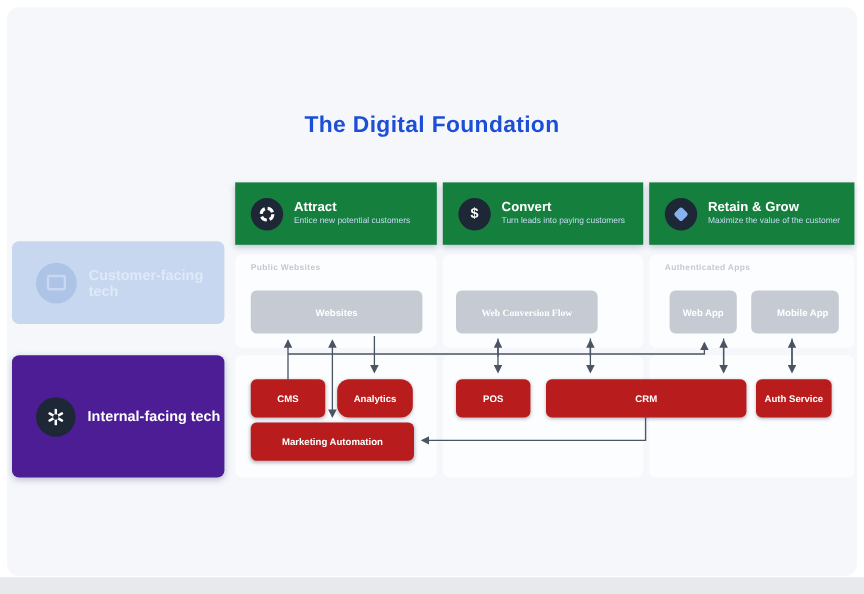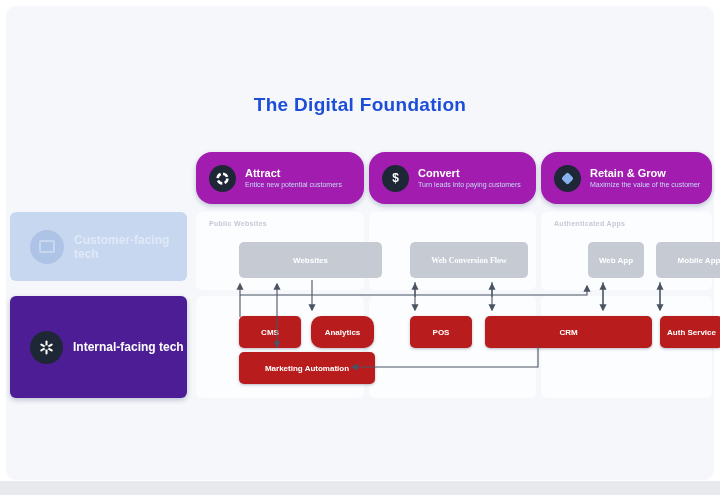--- a/index.html
+++ b/index.html
@@ -16,21 +16,21 @@
     background:#e7e9ec;
   }
   .title{
     position:absolute;left:0;top:94px;width:720px;text-align:center;
     font-size:19px;font-weight:bold;color:#1d4ed8;letter-spacing:.3px;
   }
   .col-panel{
     position:absolute;background:#fcfdfe;border-radius:6px;
   }
   .stage-card{
-    position:absolute;height:52px;background:#a21caf;border-radius:16px;
+    position:absolute;height:52px;background:#15803d;border-radius:0;
     box-shadow:0 2px 5px rgba(20,40,90,.25);
     display:flex;align-items:center;padding-left:13px;box-sizing:border-box;
   }
   .stage-circle{
     width:27px;height:27px;border-radius:50%;background:#1e2735;flex:0 0 auto;
     display:flex;align-items:center;justify-content:center;margin-right:9px;
   }
   .stage-text{display:flex;flex-direction:column;line-height:1.25;}
   .stage-label{font-size:11px;font-weight:bold;color:#ffffff;}
   .stage-sub{font-size:7px;color:#c7daf6;}
@@ -45,21 +45,21 @@
     flex:0 0 auto;margin-right:10px;
   }
   .row-label{font-size:12px;font-weight:bold;}
   .section-label{
     position:absolute;font-size:7px;font-weight:bold;color:#c4c9d3;
     letter-spacing:.3px;
   }
   .node{
     position:absolute;border-radius:5px;display:flex;align-items:center;
     justify-content:center;text-align:center;
-    font-size:8px;font-weight:bold;color:#ffffff;box-sizing:border-box;margin-left:30px;
+    font-size:8px;font-weight:bold;color:#ffffff;box-sizing:border-box;
   }
   .node.gray{background:#c5cad3;height:36px;top:242px;}
   .node.dark{background:#b91c1c;height:32px;box-shadow:0 1px 3px rgba(20,30,60,.3);}
   .arrows{position:absolute;left:0;top:0;pointer-events:none;}
   .dollar{color:#ffffff;font-size:12px;font-weight:bold;line-height:1;}
   .gem{width:9px;height:9px;background:#86b2ee;border-radius:2px;transform:rotate(45deg);}
   .muted-glyph{width:12px;height:9px;border:2px solid #c9d8f0;border-radius:2px;}
 </style>
 </head>
 <body>
@@ -103,21 +103,21 @@
   <div class="stage-card" style="left:541px;top:152px;width:171px;">
     <div class="stage-circle">
       <div class="gem"></div>
     </div>
     <div class="stage-text">
       <span class="stage-label">Retain &amp; Grow</span>
       <span class="stage-sub">Maximize the value of the customer</span>
     </div>
   </div>
 
-  <div class="row-card muted" style="top:212px;height:69px;">
+  <div class="row-card muted" style="top:201px;height:69px;">
     <div class="row-circle" style="width:34px;height:34px;background:#aec4e6;">
       <div class="muted-glyph"></div>
     </div>
     <span class="row-label" style="color:#dfe9f8;">Customer-facing tech</span>
   </div>
 
   <div class="row-card blue" style="top:296px;height:102px;">
     <div class="row-circle" style="width:33px;height:33px;background:#1e2735;">
       <svg width="17" height="17" viewBox="0 0 20 20">
         <g stroke="#ffffff" stroke-width="2.4" stroke-linecap="round">

